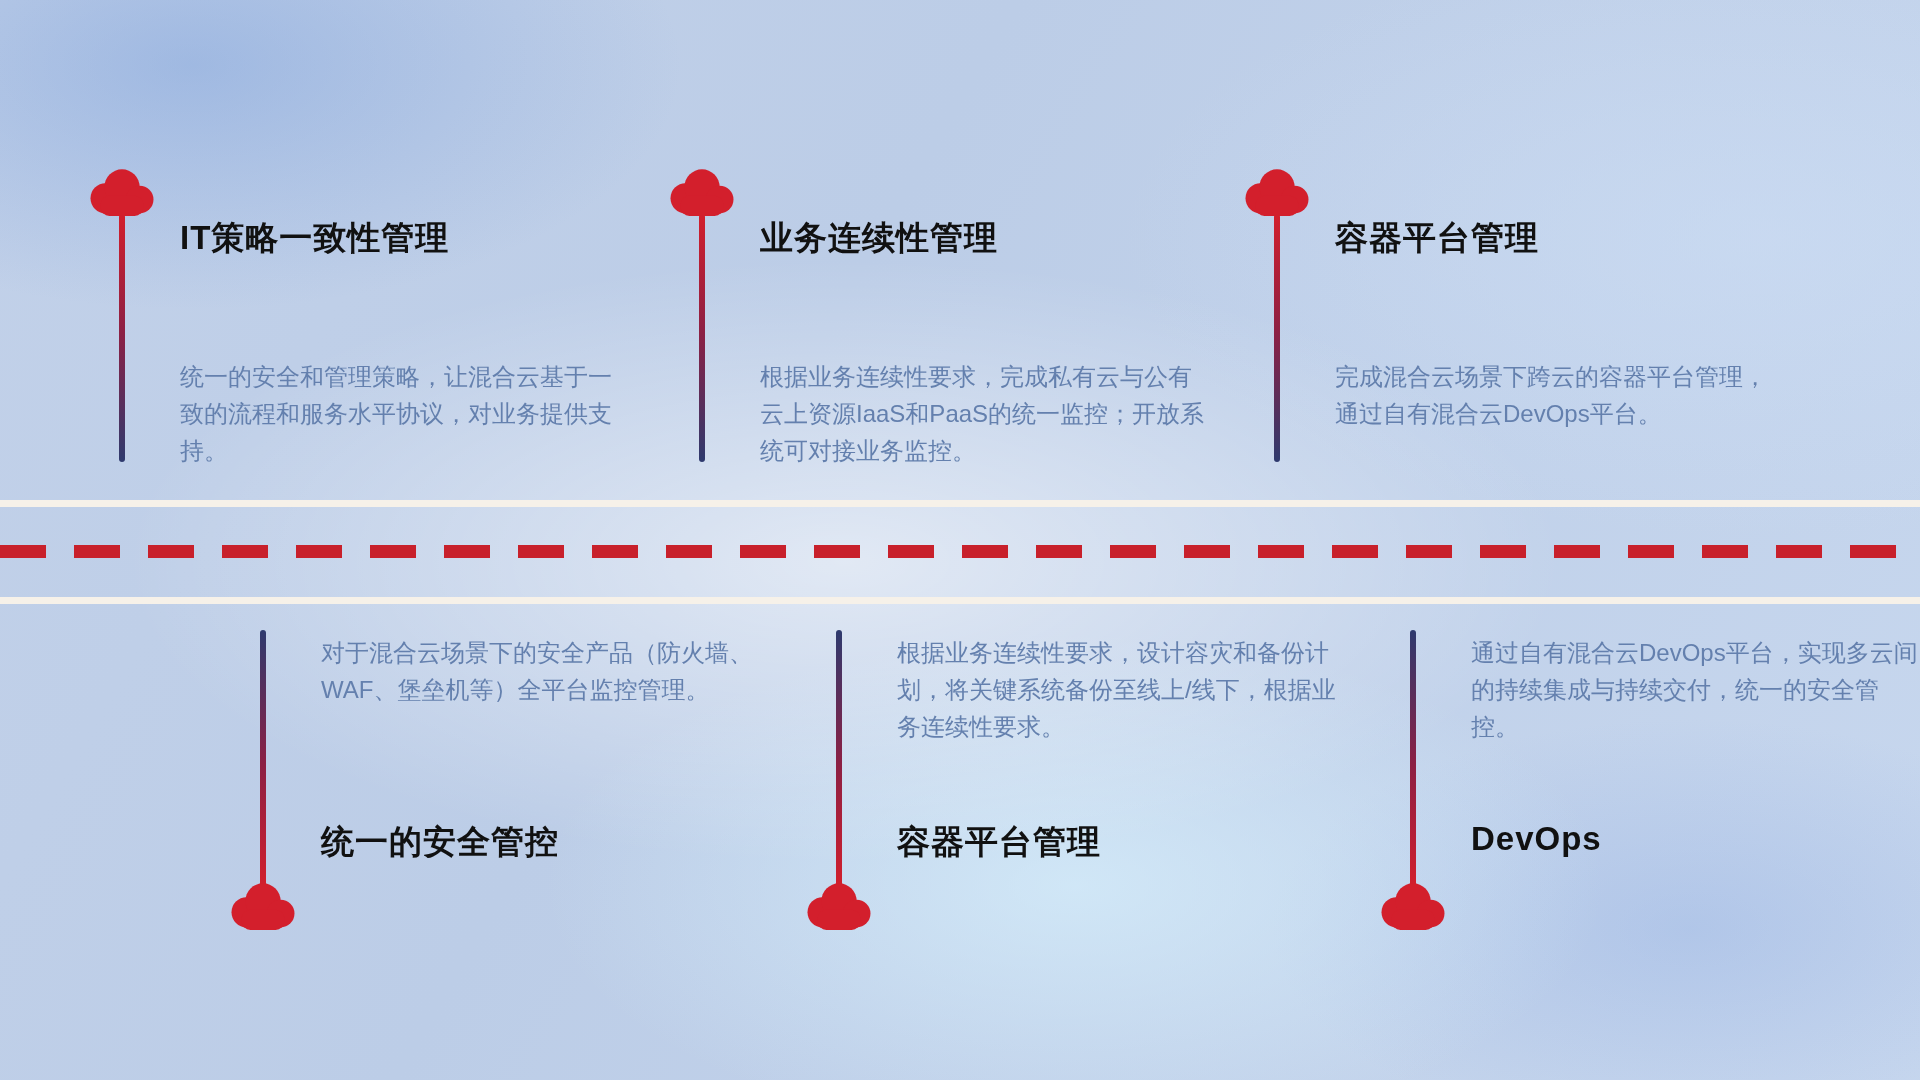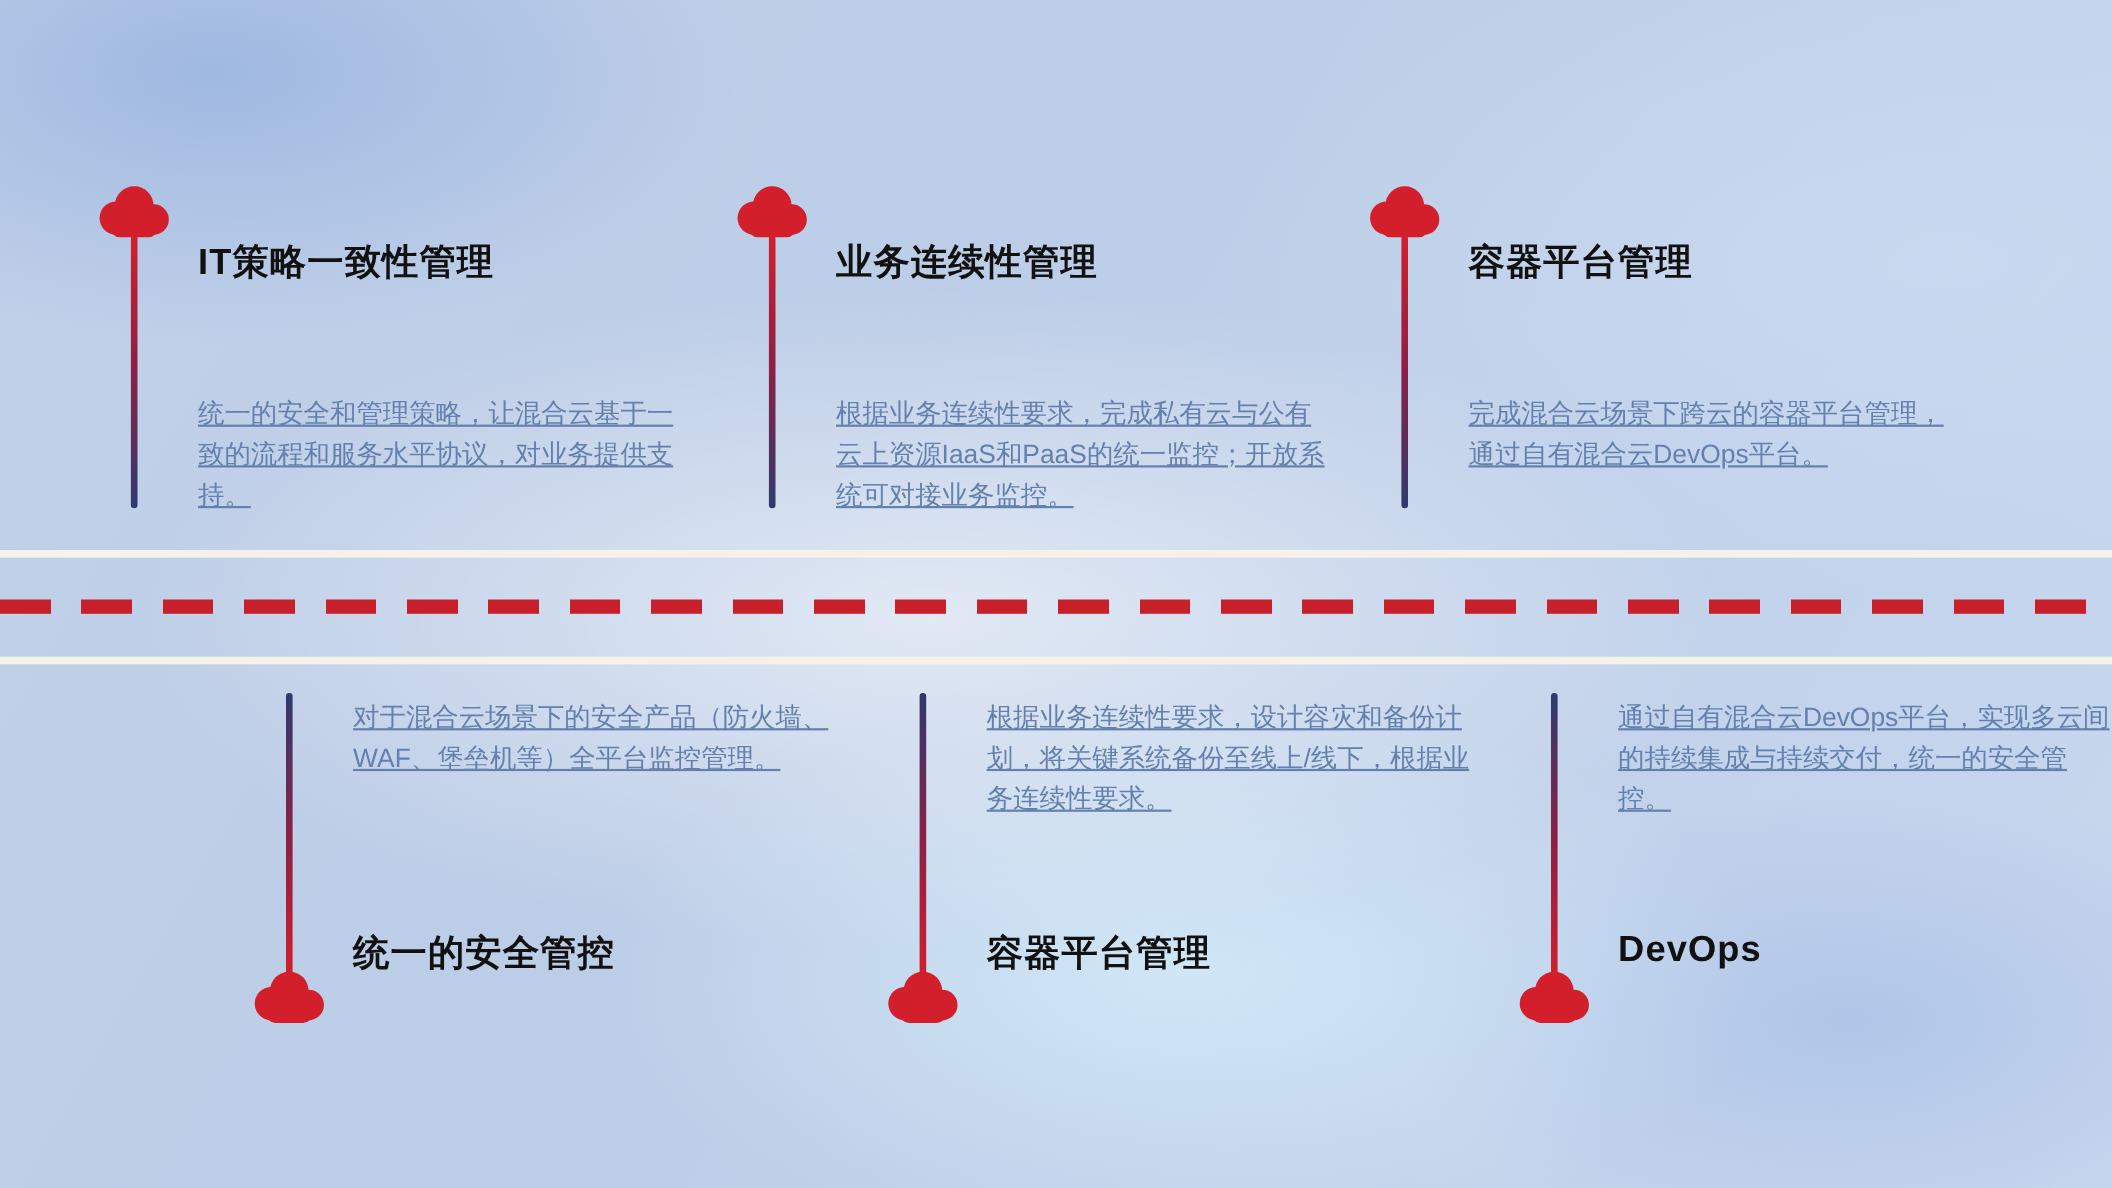--- a/index.html
+++ b/index.html
@@ -74,30 +74,29 @@
     position: absolute;
     left: 58px;
     width: 520px;
     font-size: 33px;
     font-weight: bold;
     color: #111111;
     letter-spacing: 1px;
     white-space: nowrap;
   }
   .item.top .title { top: 48px; }
-  .item.bottom .title { top: 214px; }
+  .item.bottom .title { top: 190px; }
 
   .desc {
     position: absolute;
     left: 58px;
     width: 448px;
     font-size: 24px;
     line-height: 37px;
     color: #6480ae;
-    text-decoration: underline;
   }
   .item.top .desc { top: 190px; }
   .item.bottom .desc { top: 4px; }
 
   
   .t1 { left: 122px;  top: 168px; }
   .t2 { left: 702px;  top: 168px; }
   .t3 { left: 1277px; top: 168px; }
   .b1 { left: 263px;  top: 630px; }
   .b2 { left: 839px;  top: 630px; }

